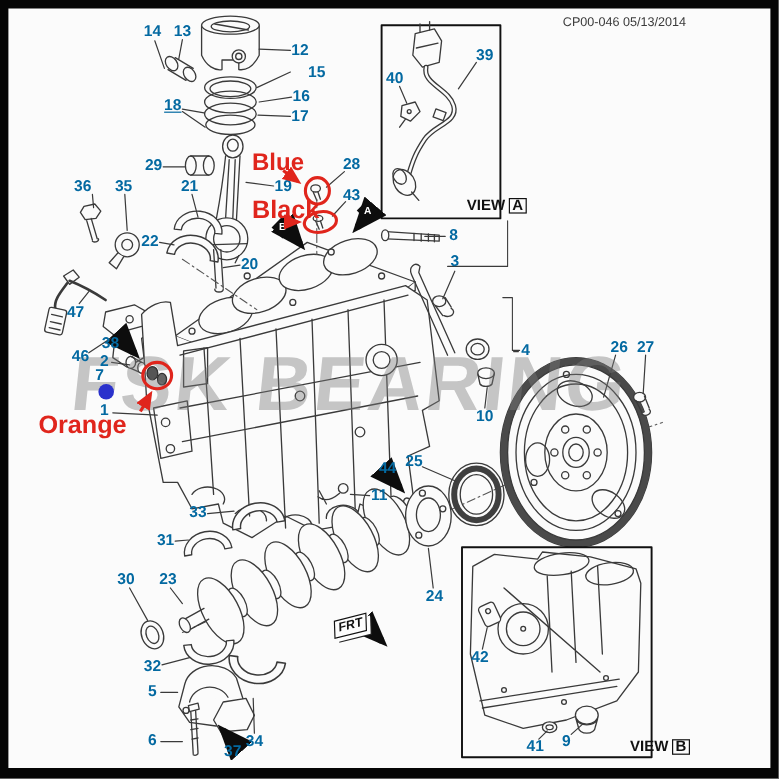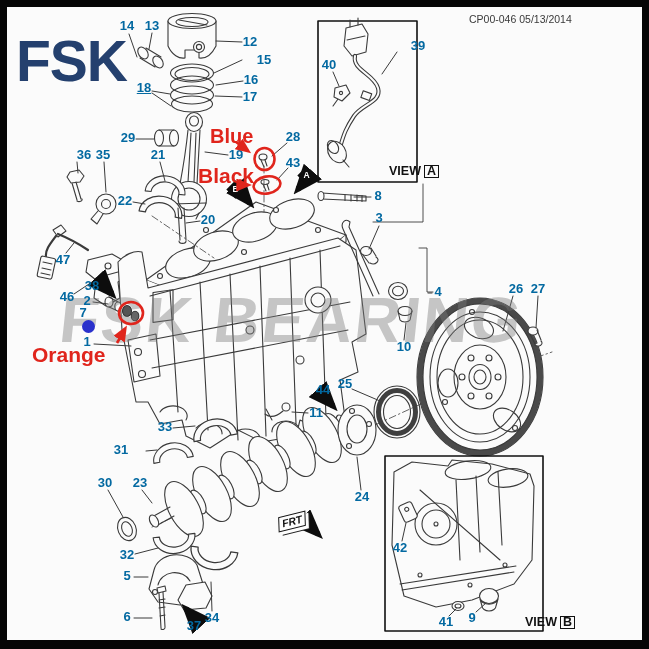--- a/index.html
+++ b/index.html
@@ -10,21 +10,21 @@
   #anno{z-index:20;pointer-events:none;}
   #logo{position:absolute;left:16px;top:33px;font-size:57px;font-weight:800;letter-spacing:-1px;
         color:#24406e;line-height:1;z-index:5;}
   #doccode{position:absolute;left:469px;top:13px;font-size:10.5px;color:#3a3a3a;z-index:5;}
   #watermark{position:absolute;left:60px;top:288px;font-size:64px;font-weight:800;letter-spacing:2px;
         color:rgba(122,122,122,0.42);white-space:nowrap;transform:skewX(-6deg);z-index:10;line-height:1;}
   #callouts span.callout{position:absolute;width:26px;margin-left:-13px;margin-top:-8px;text-align:center;
         font-size:13px;font-weight:700;color:#0369a1;z-index:15;}
   .redlabel{position:absolute;font-weight:700;color:#e0251c;z-index:25;line-height:1;}
   #blue-label{left:210px;top:126px;font-size:20px;}
-  #black-label{left:198px;top:165px;font-size:21px;}
+  #black-label{left:198px;top:165px;font-size:21px;padding-left:12px;}
   #orange-label{left:32px;top:344px;font-size:21px;}
   #blue-dot{position:absolute;left:82px;top:320px;width:13px;height:13px;border-radius:50%;
         background:#2a31cc;z-index:18;}
   .viewlabel{position:absolute;font-size:12.5px;font-weight:700;color:#111;z-index:15;white-space:nowrap;margin-left:44px;}
   #view-a-label{left:345px;top:164px;}
   #view-b-label{left:481px;top:615px;}
   .viewlabel .boxletter{display:inline-block;border:1.5px solid #111;padding:0 2px;margin-left:3px;line-height:11px;}
   .diamond{position:absolute;width:13px;height:13px;background:#0d0d0d;transform:rotate(45deg);z-index:14;}
   .diamond span{display:block;transform:rotate(-45deg);color:#fff;font-size:8.5px;font-weight:700;
         text-align:center;line-height:13px;}
@@ -368,21 +368,20 @@
         <line x1="397" y1="52" x2="382" y2="74"></line>
         <line x1="333" y1="72" x2="339" y2="86"></line>
         <line x1="449" y1="616" x2="456" y2="609"></line>
         <line x1="402" y1="541" x2="406" y2="523"></line>
         <line x1="288" y1="168" x2="277" y2="180"></line>
         <line x1="74" y1="294" x2="92" y2="282"></line>
         <line x1="66" y1="253" x2="74" y2="243"></line>
       </g>
   </svg>
 
-  <div id="logo">FSK</div>
   <div id="doccode">CP00-046 05/13/2014</div>
   <div id="watermark">FSK BEARING</div>
 
   <div id="callouts">
       <span class="callout" style="left: 87px; top: 342px;">1</span>
       <span class="callout" style="left: 87px; top: 301px;">2</span>
       <span class="callout" style="left: 379px; top: 218px;">3</span>
       <span class="callout" style="left: 438px; top: 292px;">4</span>
       <span class="callout" style="left: 127px; top: 576px;">5</span>
       <span class="callout" style="left: 127px; top: 617px;">6</span>
@@ -403,28 +402,28 @@
       <span class="callout" style="left: 158px; top: 155px;">21</span>
       <span class="callout" style="left: 125px; top: 201px;">22</span>
       <span class="callout" style="left: 140px; top: 483px;">23</span>
       <span class="callout" style="left: 362px; top: 497px;">24</span>
       <span class="callout" style="left: 345px; top: 384px;">25</span>
       <span class="callout" style="left: 516px; top: 289px;">26</span>
       <span class="callout" style="left: 538px; top: 289px;">27</span>
       <span class="callout" style="left: 293px; top: 137px;">28</span>
       <span class="callout" style="left: 128px; top: 138px;">29</span>
       <span class="callout" style="left: 105px; top: 483px;">30</span>
-      <span class="callout" style="left: 121px; top: 450px;">31</span>
+      <span class="callout" style="left: 138px; top: 450px;">31</span>
       <span class="callout" style="left: 127px; top: 555px;">32</span>
       <span class="callout" style="left: 165px; top: 427px;">33</span>
       <span class="callout" style="left: 212px; top: 618px;">34</span>
       <span class="callout" style="left: 103px; top: 155px;">35</span>
-      <span class="callout" style="left: 84px; top: 155px; text-align: center;">36</span>
+      <span class="callout" style="left: 69px; top: 155px; text-align: center;">36</span>
       <span class="callout" style="left: 194px; top: 626px;">37</span>
-      <span class="callout" style="left: 418px; top: 46px;">39</span>
+      <span class="callout" style="left: 404px; top: 46px;">39</span>
       <span class="callout" style="left: 329px; top: 65px;">40</span>
       <span class="callout" style="left: 446px; top: 622px;">41</span>
       <span class="callout" style="left: 400px; top: 548px;">42</span>
       <span class="callout" style="left: 293px; top: 163px;">43</span>
       <span class="callout" style="left: 323px; top: 390px;">44</span>
       <span class="callout" style="left: 92px; top: 286px;">38</span>
       <span class="callout" style="left: 67px; top: 297px;">46</span>
       <span class="callout" style="left: 63px; top: 260px;">47</span>
     </div>
 

